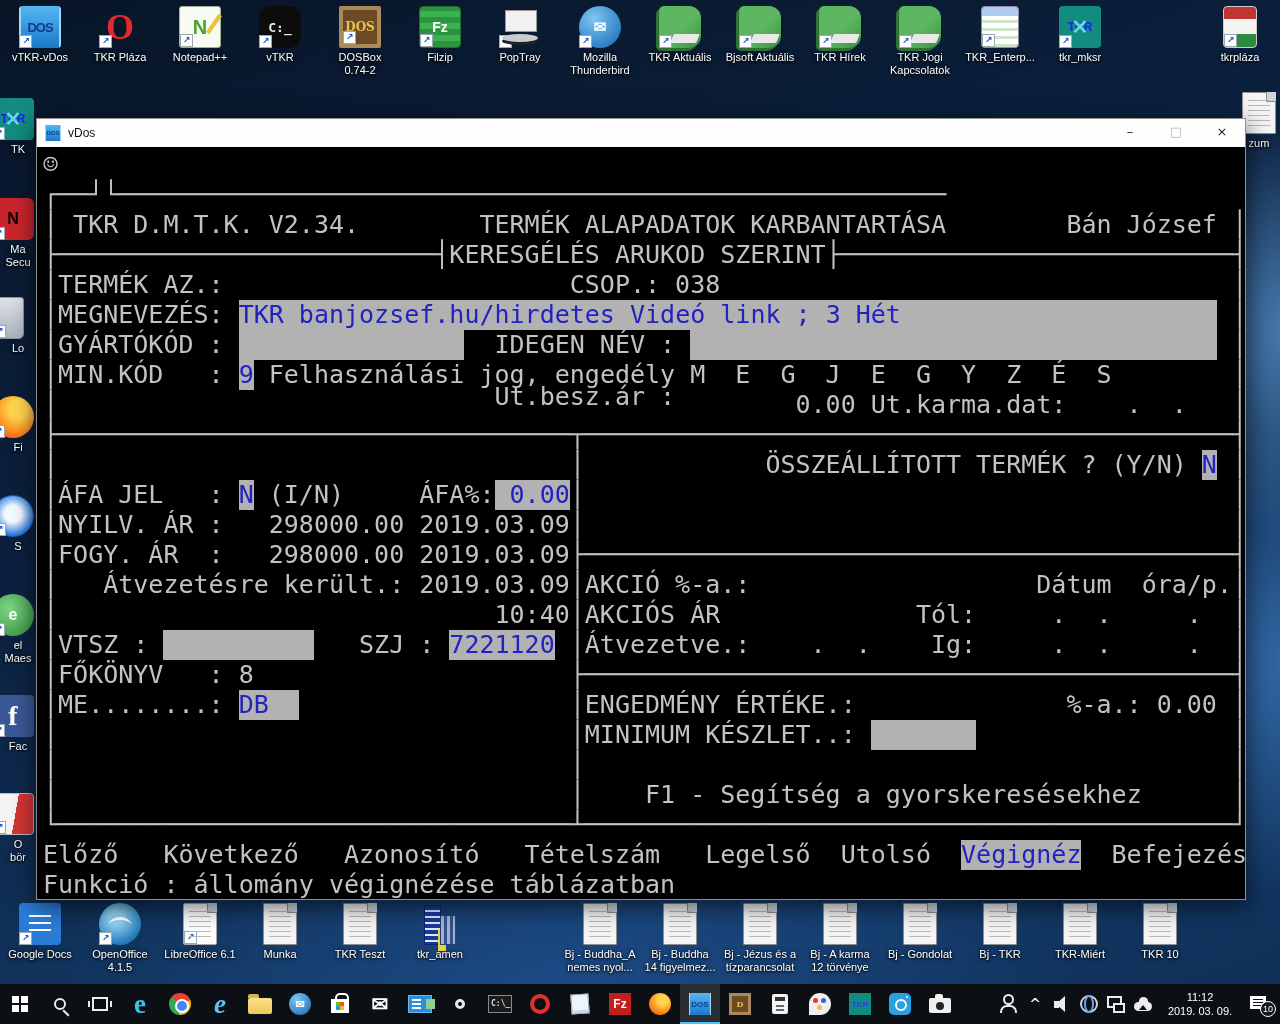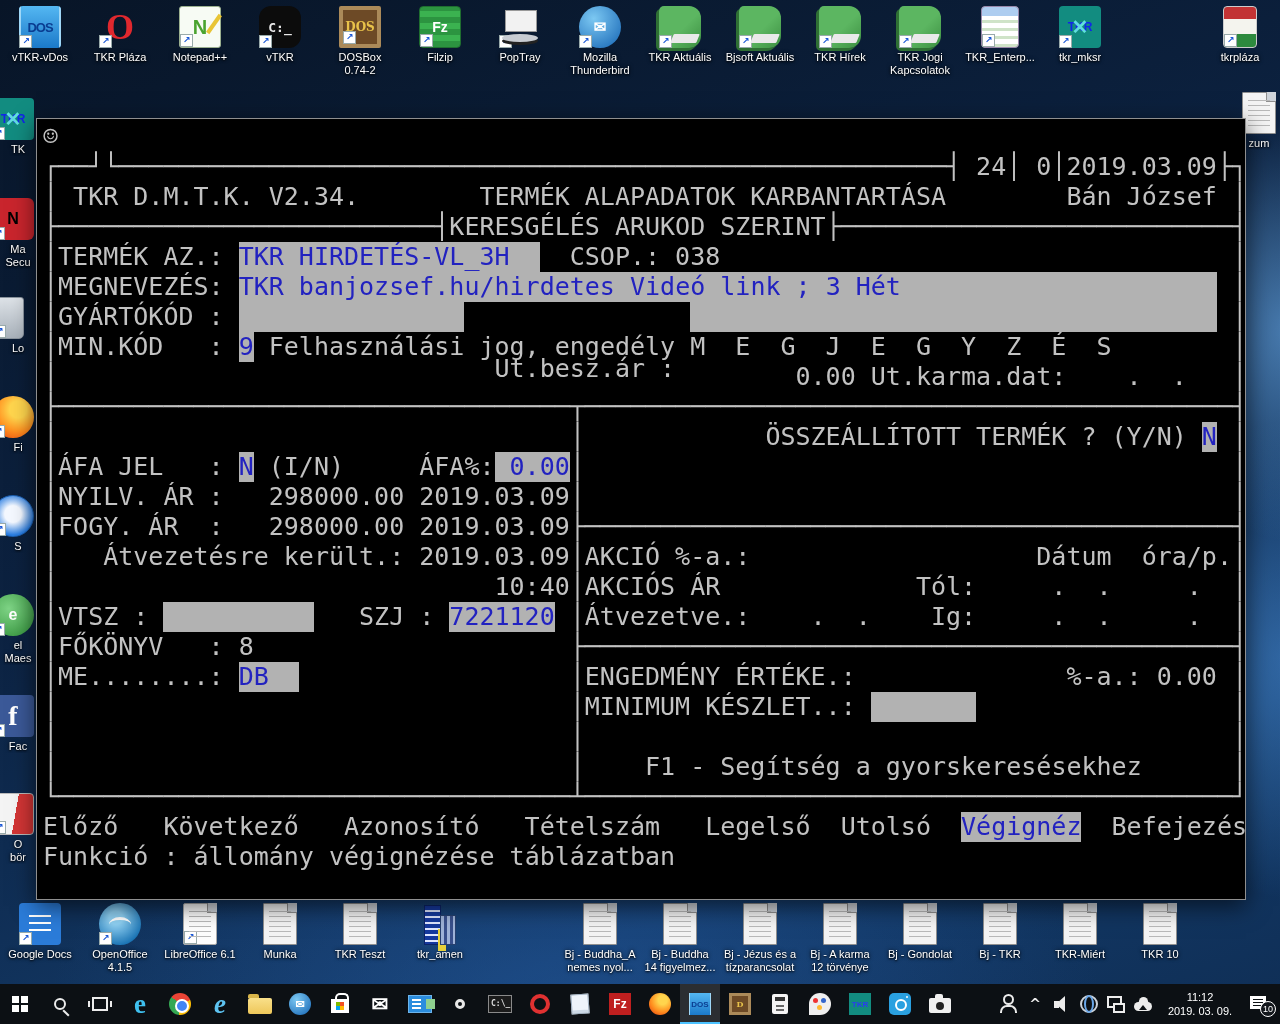--- a/index.html
+++ b/index.html
@@ -362,49 +362,55 @@
       <div class="ig ig-txt"></div>
       <div class="dlabel">TKR-Miért</div>
     </div>
     <div class="dicon" style="left: 1122px; top: 903px;">
       <div class="ig ig-txt"></div>
       <div class="dlabel">TKR 10</div>
     </div>
   </div>
 
 <div id="vdos-window">
+  <div id="titlebar">
+    <span id="tb-appicon">DOS</span>
+    <span id="tb-title">vDos</span>
+    <span class="tb-btn">–</span>
+    <span class="tb-btn dim">□</span>
+    <span class="tb-btn">×</span>
+  </div>
   <div id="dos-screen">
     <div id="dos-grid">
         <span class="seg" style="left: 0px; top: 0px;">☺</span>
         <span class="seg" style="left: 0px; top: 30px;">┌──┘└</span>
         <span class="seg" style="left: 75.25px; top: 30px;">───────────────────────────────────────────────────────</span>
-        <span class="seg" style="left: 903px; top: 30px;">┤ 24│ 0│2019.03.09├┐</span>
         <span class="seg" style="left: 0px; top: 60px;">│</span>
         <span class="seg" style="left: 30.1px; top: 60px;">TKR D.M.T.K. V2.34.</span>
         <span class="seg" style="left: 436.45px; top: 60px;">TERMÉK ALAPADATOK KARBANTARTÁSA</span>
         <span class="seg" style="left: 1023.4px; top: 60px;">Bán József</span>
         <span class="seg" style="left: 1188.95px; top: 60px;">│</span>
         <span class="seg" style="left: 0px; top: 90px;">├</span>
         <span class="seg" style="left: 15.05px; top: 90px;">─────────────────────────</span>
         <span class="seg" style="left: 391.3px; top: 90px;">┤KERESGÉLÉS ARUKOD SZERINT├</span>
         <span class="seg" style="left: 797.65px; top: 90px;">──────────────────────────</span>
         <span class="seg" style="left: 1188.95px; top: 90px;">┤</span>
         <span class="seg" style="left: 0px; top: 120px;">│</span>
         <span class="seg" style="left: 15.05px; top: 120px;">TERMÉK AZ.:</span>
-        <span class="seg b" style="left: 195.65px; top: 120px;">TKR HIRDETÉS-VL_3H  </span>
         <span class="seg" style="left: 526.75px; top: 120px;">CSOP.: 038</span>
         <span class="seg" style="left: 1188.95px; top: 120px;">│</span>
         <span class="seg" style="left: 0px; top: 150px;">│</span>
         <span class="seg" style="left: 15.05px; top: 150px;">MEGNEVEZÉS:</span>
         <span class="seg b" style="left: 195.65px; top: 150px;">TKR banjozsef.hu/hirdetes Videó link ; 3 Hét</span>
         <span class="seg g" style="left: 857.85px; top: 150px;">                     </span>
         <span class="seg" style="left: 1188.95px; top: 150px;">│</span>
         <span class="seg" style="left: 0px; top: 180px;">│</span>
         <span class="seg" style="left: 15.05px; top: 180px;">GYÁRTÓKÓD :</span>
         <span class="seg g" style="left: 195.65px; top: 180px;">               </span>
+        <span class="seg" style="left: 451.5px; top: 180px;">IDEGEN NÉV :</span>
         <span class="seg g" style="left: 647.15px; top: 180px;">                                   </span>
         <span class="seg" style="left: 1188.95px; top: 180px;">│</span>
         <span class="seg" style="left: 0px; top: 210px;">│</span>
         <span class="seg" style="left: 15.05px; top: 210px;">MIN.KÓD   :</span>
         <span class="seg b" style="left: 195.65px; top: 210px;">9</span>
         <span class="seg" style="left: 225.75px; top: 210px;">Felhasználási jog, engedély</span>
         <span class="seg" style="left: 647.15px; top: 210px;">M  E  G  J  E  G  Y  Z  É  S</span>
         <span class="seg" style="left: 1188.95px; top: 210px;">│</span>
         <span class="seg" style="left: 0px; top: 240px;">│</span>
         <span class="seg" style="left: 451.5px; top: 232px;">Ut.besz.ár :</span>

